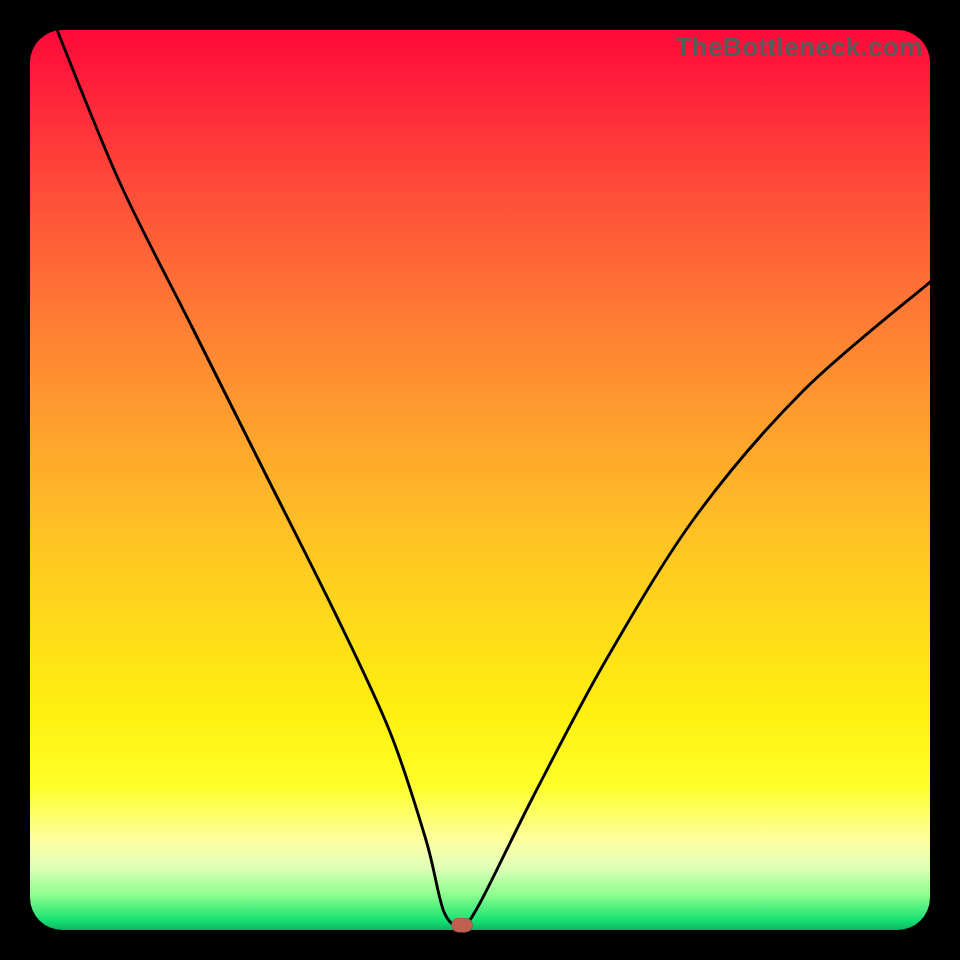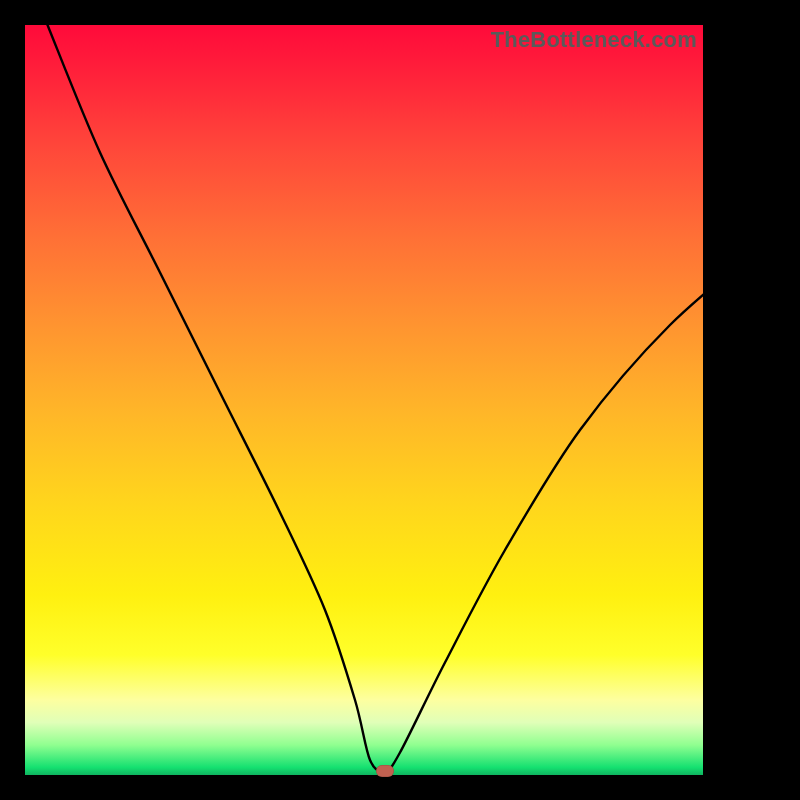--- a/index.html
+++ b/index.html
@@ -8,38 +8,39 @@
     width: 800px;
     height: 800px;
     background: #000;
     overflow: hidden;
     font-family: Arial, Helvetica, sans-serif;
   }
   .frame {
     position: absolute;
     left: 25px;
     top: 25px;
-    width: 678px;
+    width: 750px;
     height: 750px;
     background: linear-gradient(to bottom,
       #ff0a3a 0%,
       #ff1f3a 6%,
       #ff463a 16%,
       #ff6f36 28%,
       #ff9430 40%,
       #ffb728 52%,
       #ffd61c 64%,
       #fff010 76%,
       #ffff2a 84%,
       #fdffa0 90%,
       #e0ffb8 93%,
       #90ff90 96%,
       #14e070 99%,
       #0fb460 100%
     );
+    border-radius: 27px;
   }
   .watermark {
     position: absolute;
     top: 2px;
     right: 6px;
     color: #5a5a5a;
     font-size: 22px;
     font-weight: 600;
     letter-spacing: 0.2px;
     user-select: none;

